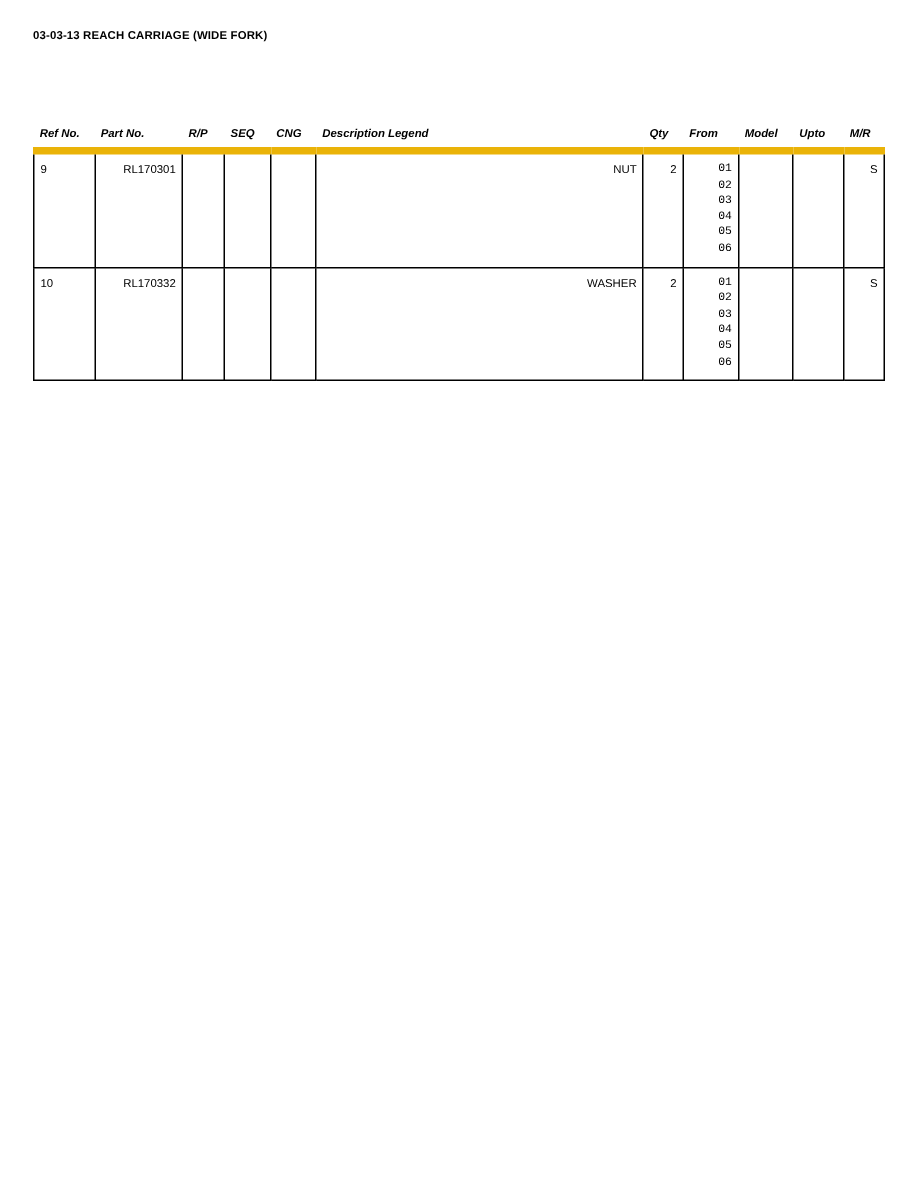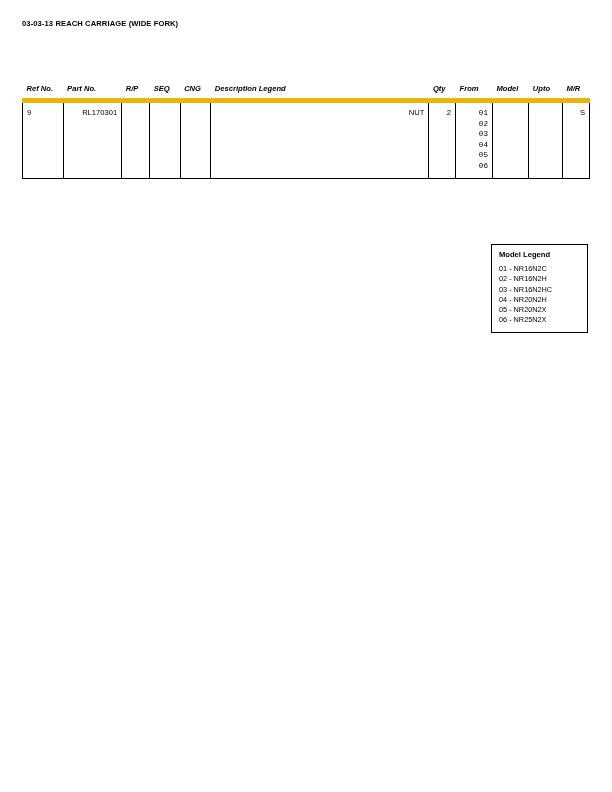--- a/index.html
+++ b/index.html
@@ -148,28 +148,37 @@
             <span>02</span>
             <span>03</span>
             <span>04</span>
             <span>05</span>
             <span>06</span>
           </td>
         <td class="col-from"></td>
         <td class="col-upto"></td>
         <td class="col-mr">S</td>
       </tr>
+      <tr>
+        <td class="col-ref num">10</td>
+        <td class="col-part">RL170332</td>
+        <td class="col-rp"></td>
+        <td class="col-seq"></td>
+        <td class="col-cng"></td>
+        <td class="col-desc">WASHER</td>
+        <td class="col-qty qty">2</td>
+        <td class="col-model model-lines">
+            <span>01</span>
+            <span>02</span>
+            <span>03</span>
+            <span>04</span>
+            <span>05</span>
+            <span>06</span>
+          </td>
+        <td class="col-from"></td>
+        <td class="col-upto"></td>
+        <td class="col-mr">S</td>
+      </tr>
     </tbody>
   </table>
 
-  <div class="legend">
-    <div class="legend-title">Model Legend</div>
-    <div>
-        <span class="legend-item">01 - NR16N2C</span>
-        <span class="legend-item">02 - NR16N2H</span>
-        <span class="legend-item">03 - NR16N2HC</span>
-        <span class="legend-item">04 - NR20N2H</span>
-        <span class="legend-item">05 - NR20N2X</span>
-        <span class="legend-item">06 - NR25N2X</span>
-      </div>
-  </div>
 
 </div>
 
 </body></html>

